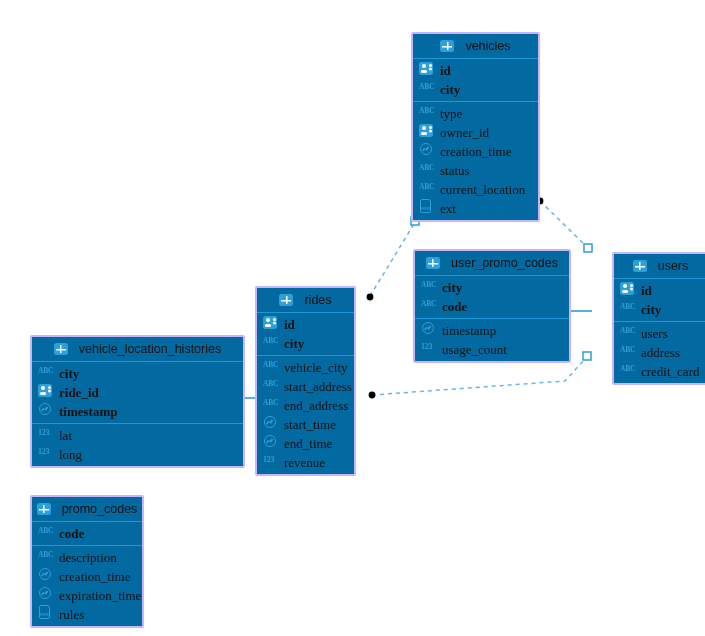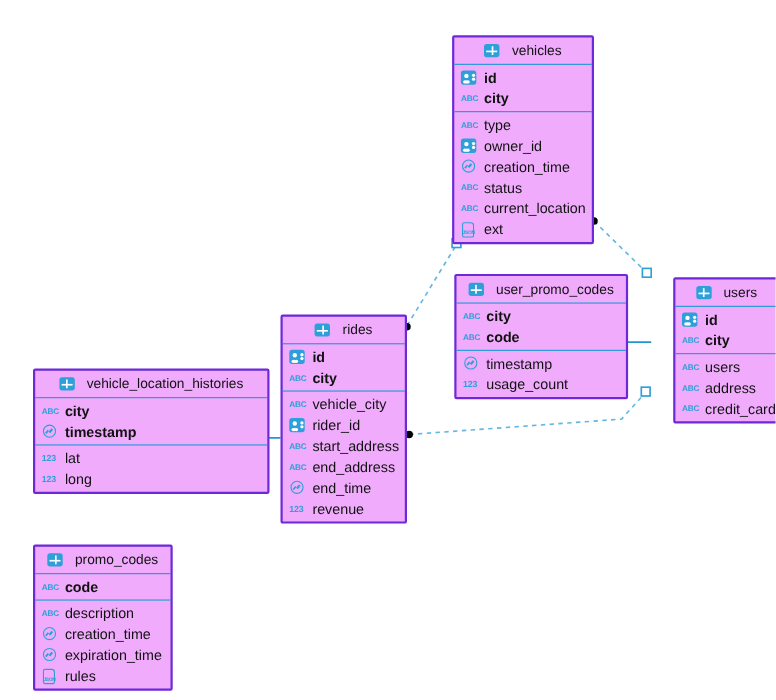--- a/index.html
+++ b/index.html
@@ -5,35 +5,35 @@
   html,body{margin:0;padding:0;}
   body{
     width:705px;height:636px;position:relative;background:#ffffff;
     font-family:"Liberation Sans","DejaVu Sans",sans-serif;
     color:#111;overflow:hidden;
   }
   #canvas{position:absolute;inset:0;}
   svg.rel{position:absolute;left:0;top:0;pointer-events:none;}
 
   .table{
-    position:absolute;background:#f0abfc;
-    border:2px solid #6d28d9;border-radius:2px;
+    position:absolute;background:#0369a1;
+    border:2px solid #c4b5fd;border-radius:2px;
     box-sizing:border-box;z-index:2;
   }
   .thead{
     height:24px;display:flex;align-items:center;justify-content:center;
     border-bottom:1.5px solid #1a9ad7;padding:0 4px;gap:5px;
   }
   .tname{font-size:12.5px;color:#111;white-space:nowrap;}
   .sec{padding:2px 0;}
   .sec.pk .lbl{font-weight:bold;}
   .sec.flds{border-top:1.5px solid #1a9ad7;}
   .row{
-    height:19px;display:flex;align-items:center;
-    padding:0 6px;white-space:nowrap;
+    height:19px;display:flex;align-items:flex-start;
+    padding:0 6px;white-space:nowrap;font-family:Liberation Serif, serif;
   }
   .lbl{font-size:13px;line-height:19px;}
 
   
   .ic{
     width:16px;height:14px;flex:none;margin-right:5px;
     display:inline-flex;align-items:center;justify-content:flex-start;
     position:relative;
   }
   
@@ -220,51 +220,51 @@
         <span class="ic" data-icon="abc"></span>
         <span class="lbl">address</span>
       </div>
       <div class="row">
         <span class="ic" data-icon="abc"></span>
         <span class="lbl">credit_card</span>
       </div>
     </div>
   </div>
 
-  <div class="table" style="left:255px;top:286px;width:115px;">
+  <div class="table" style="left:255px;top:286px;width:101px;">
     <div class="thead">
       <span class="ic" data-icon="table"></span>
       <span class="tname">rides</span>
     </div>
     <div class="sec pk">
       <div class="row">
         <span class="ic" data-icon="id-badge"></span>
         <span class="lbl">id</span>
       </div>
       <div class="row">
         <span class="ic" data-icon="abc"></span>
         <span class="lbl">city</span>
       </div>
     </div>
     <div class="sec flds">
       <div class="row">
         <span class="ic" data-icon="abc"></span>
         <span class="lbl">vehicle_city</span>
       </div>
       <div class="row">
-        <span class="ic" data-icon="id-badge"></span>
-        <span class="lbl">rider_id</span>
-      </div>
-      <div class="row">
         <span class="ic" data-icon="abc"></span>
         <span class="lbl">start_address</span>
       </div>
       <div class="row">
         <span class="ic" data-icon="abc"></span>
         <span class="lbl">end_address</span>
+      </div>
+      <div class="row">
+        <span class="ic" data-icon="clock"></span>
+        <span class="lbl">start_time</span>
       </div>
       <div class="row">
         <span class="ic" data-icon="clock"></span>
         <span class="lbl">end_time</span>
       </div>
       <div class="row">
         <span class="ic" data-icon="123"></span>
         <span class="lbl">revenue</span>
       </div>
     </div>
@@ -274,37 +274,41 @@
     <div class="thead">
       <span class="ic" data-icon="table"></span>
       <span class="tname">vehicle_location_histories</span>
     </div>
     <div class="sec pk">
       <div class="row">
         <span class="ic" data-icon="abc"></span>
         <span class="lbl">city</span>
       </div>
       <div class="row">
+        <span class="ic" data-icon="id-badge"></span>
+        <span class="lbl">ride_id</span>
+      </div>
+      <div class="row">
         <span class="ic" data-icon="clock"></span>
         <span class="lbl">timestamp</span>
       </div>
     </div>
     <div class="sec flds">
       <div class="row">
         <span class="ic" data-icon="123"></span>
         <span class="lbl">lat</span>
       </div>
       <div class="row">
         <span class="ic" data-icon="123"></span>
         <span class="lbl">long</span>
       </div>
     </div>
   </div>
 
-  <div class="table" style="left:30px;top:495px;width:127px;">
+  <div class="table" style="left:30px;top:495px;width:114px;">
     <div class="thead">
       <span class="ic" data-icon="table"></span>
       <span class="tname">promo_codes</span>
     </div>
     <div class="sec pk">
       <div class="row">
         <span class="ic" data-icon="abc"></span>
         <span class="lbl">code</span>
       </div>
     </div>

